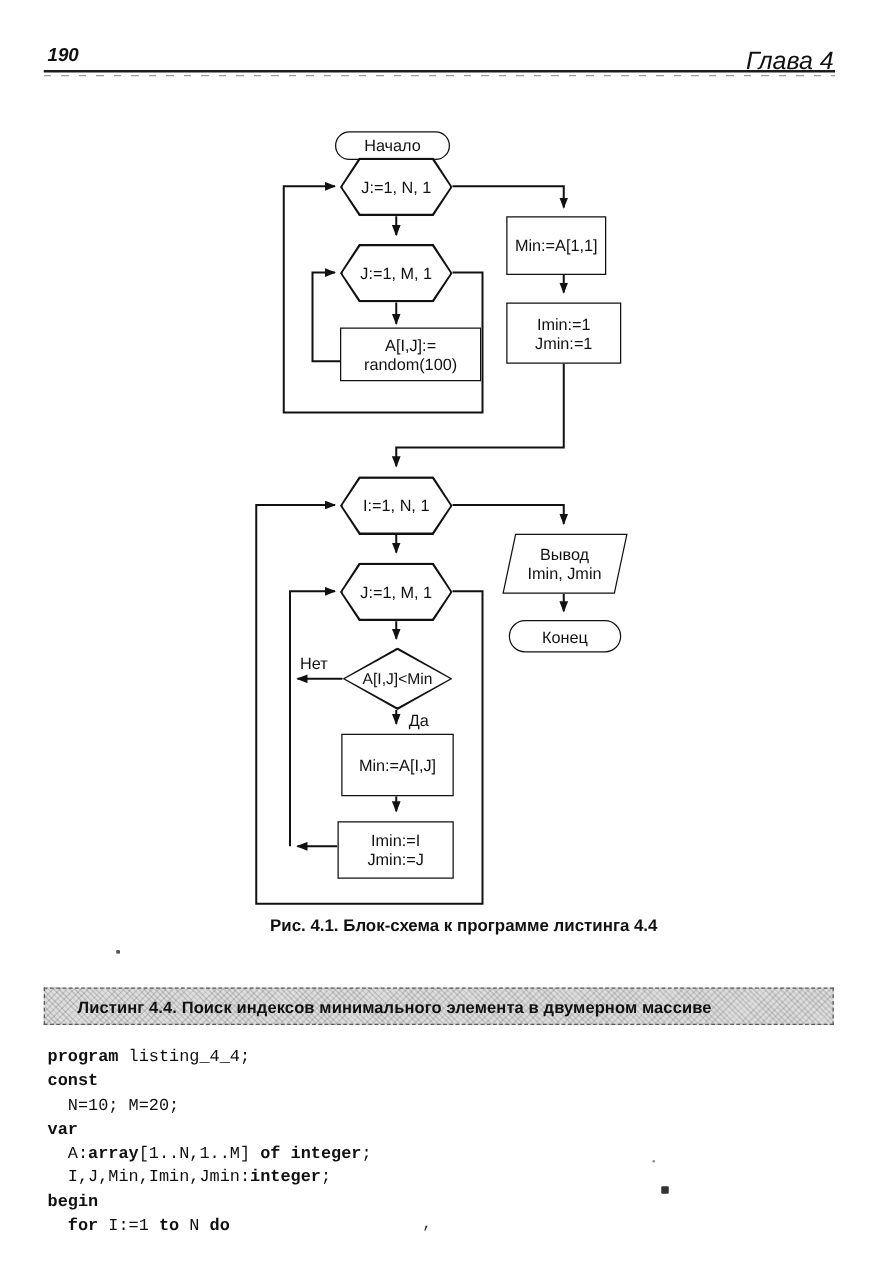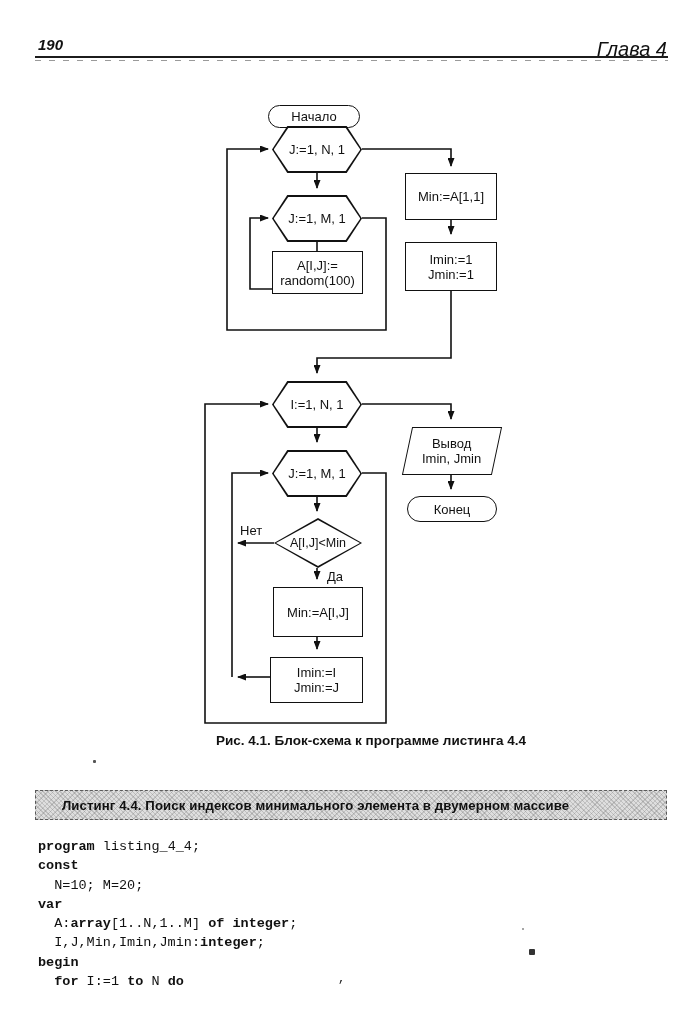--- a/index.html
+++ b/index.html
@@ -97,26 +97,26 @@
         <span>J:=1, N, 1</span>
       </div>
   </div>
 
   <div class="shape hex" style="left:272px;top:195px;width:90px;height:47px;">
     <div class="in">
         <span>J:=1, M, 1</span>
       </div>
   </div>
 
-  <div class="shape rectb" style="left:272px;top:251px;width:91px;height:43px;">
+  <div class="shape rectb" style="left:272px;top:262px;width:113px;height:43px;">
     <div>A[I,J]:=</div>
     <div>random(100)</div>
   </div>
 
-  <div class="shape rectb" style="left:405px;top:173px;width:92px;height:47px;">
+  <div class="shape rectb" style="left:405px;top:173px;width:80px;height:47px;">
     <div>Min:=A[1,1]</div>
   </div>
 
   <div class="shape rectb" style="left:405px;top:242px;width:92px;height:49px;">
     <div>Imin:=1</div>
     <div>Jmin:=1</div>
   </div>
 
   <div class="shape hex" style="left:272px;top:381px;width:90px;height:47px;">
     <div class="in">

